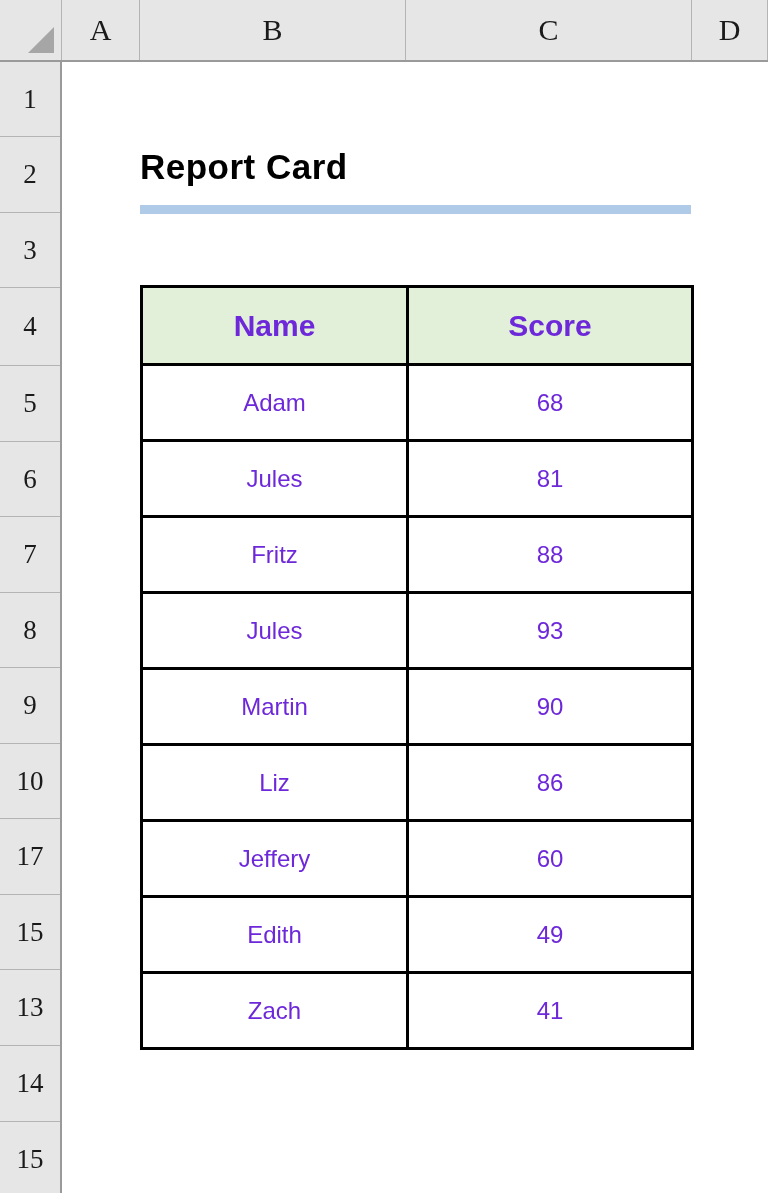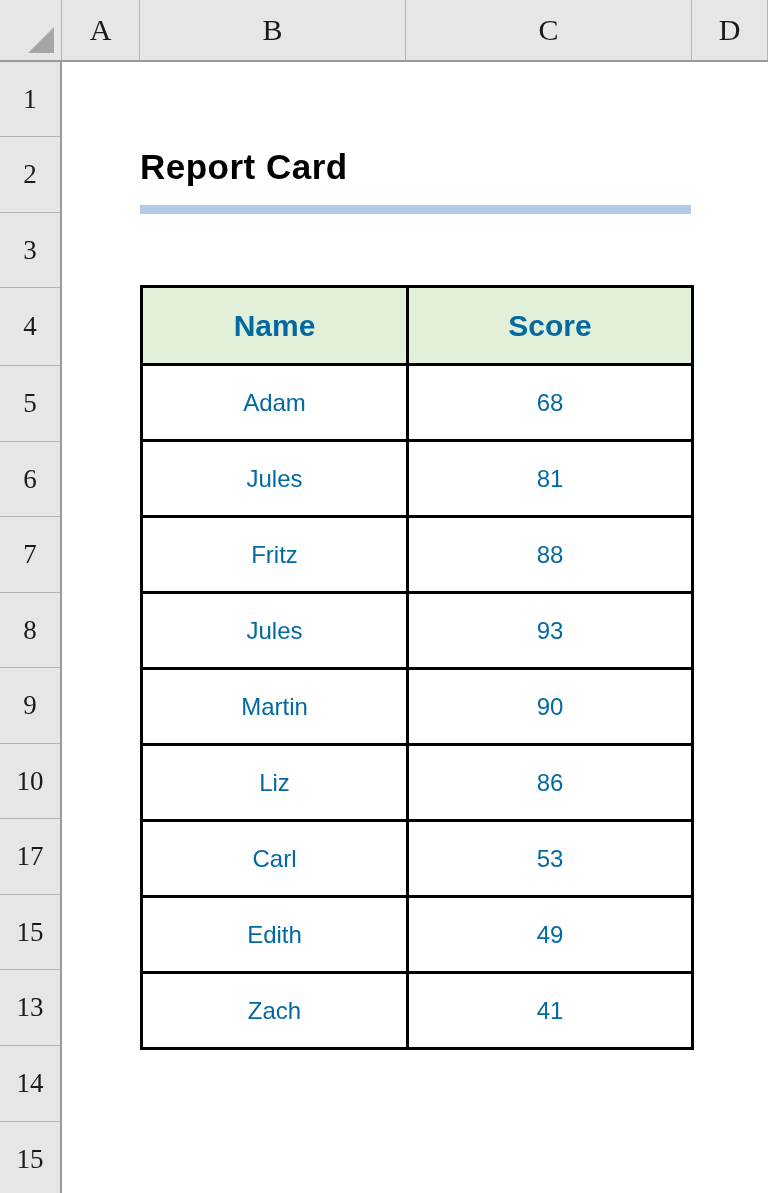--- a/index.html
+++ b/index.html
@@ -113,21 +113,21 @@
     position: absolute;
     left: 76px; top: 221px;
     width: 551px;
     border-collapse: collapse;
     table-layout: fixed;
   }
   .data-table th,
   .data-table td {
     border: 3px solid #000000;
     text-align: center;
-    color: #0369a1;
+    color: #6d28d9;
   }
   .data-table th {
     background: #e2efd9;
     height: 78px;
     font-size: 30px;
     font-weight: bold;
   }
   .data-table td {
     background: #ffffff;
     height: 76px;
@@ -201,22 +201,22 @@
           </tr>
           <tr>
             <td class="col-name">Martin</td>
             <td class="col-score">90</td>
           </tr>
           <tr>
             <td class="col-name">Liz</td>
             <td class="col-score">86</td>
           </tr>
           <tr>
-            <td class="col-name">Carl</td>
-            <td class="col-score">53</td>
+            <td class="col-name">Jeffery</td>
+            <td class="col-score">60</td>
           </tr>
           <tr>
             <td class="col-name">Edith</td>
             <td class="col-score">49</td>
           </tr>
           <tr>
             <td class="col-name">Zach</td>
             <td class="col-score">41</td>
           </tr>
         </tbody>

